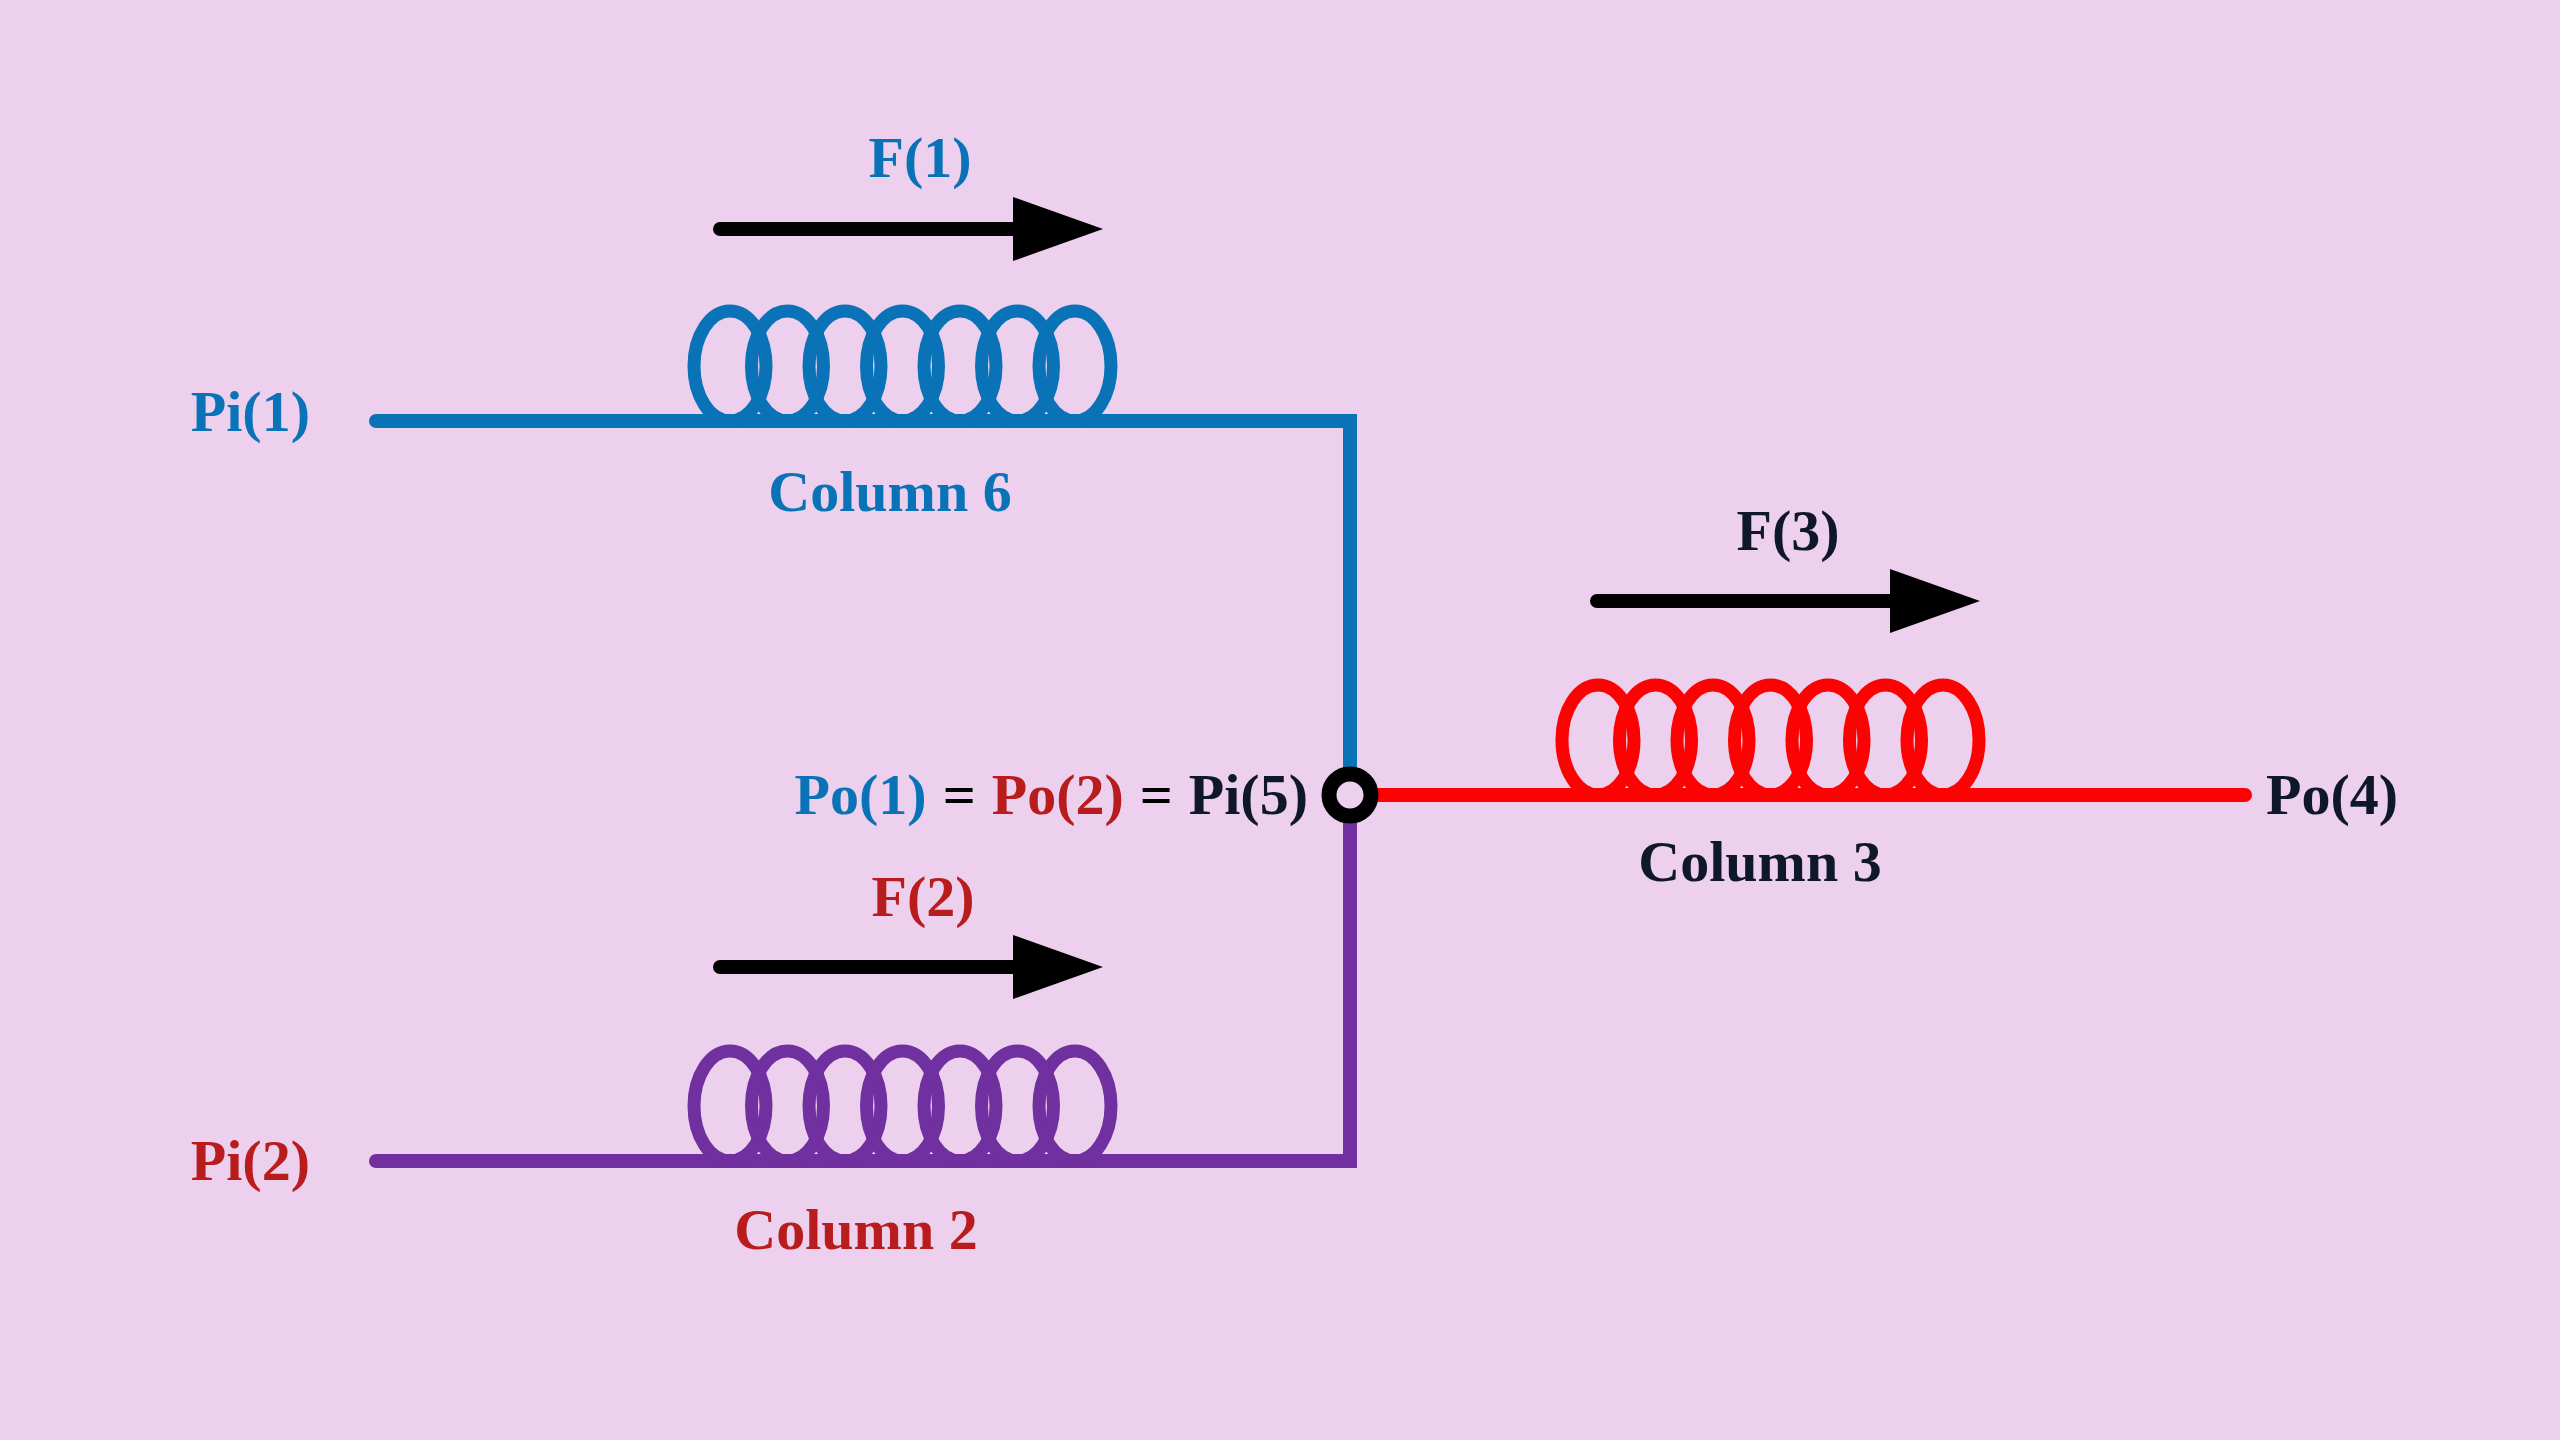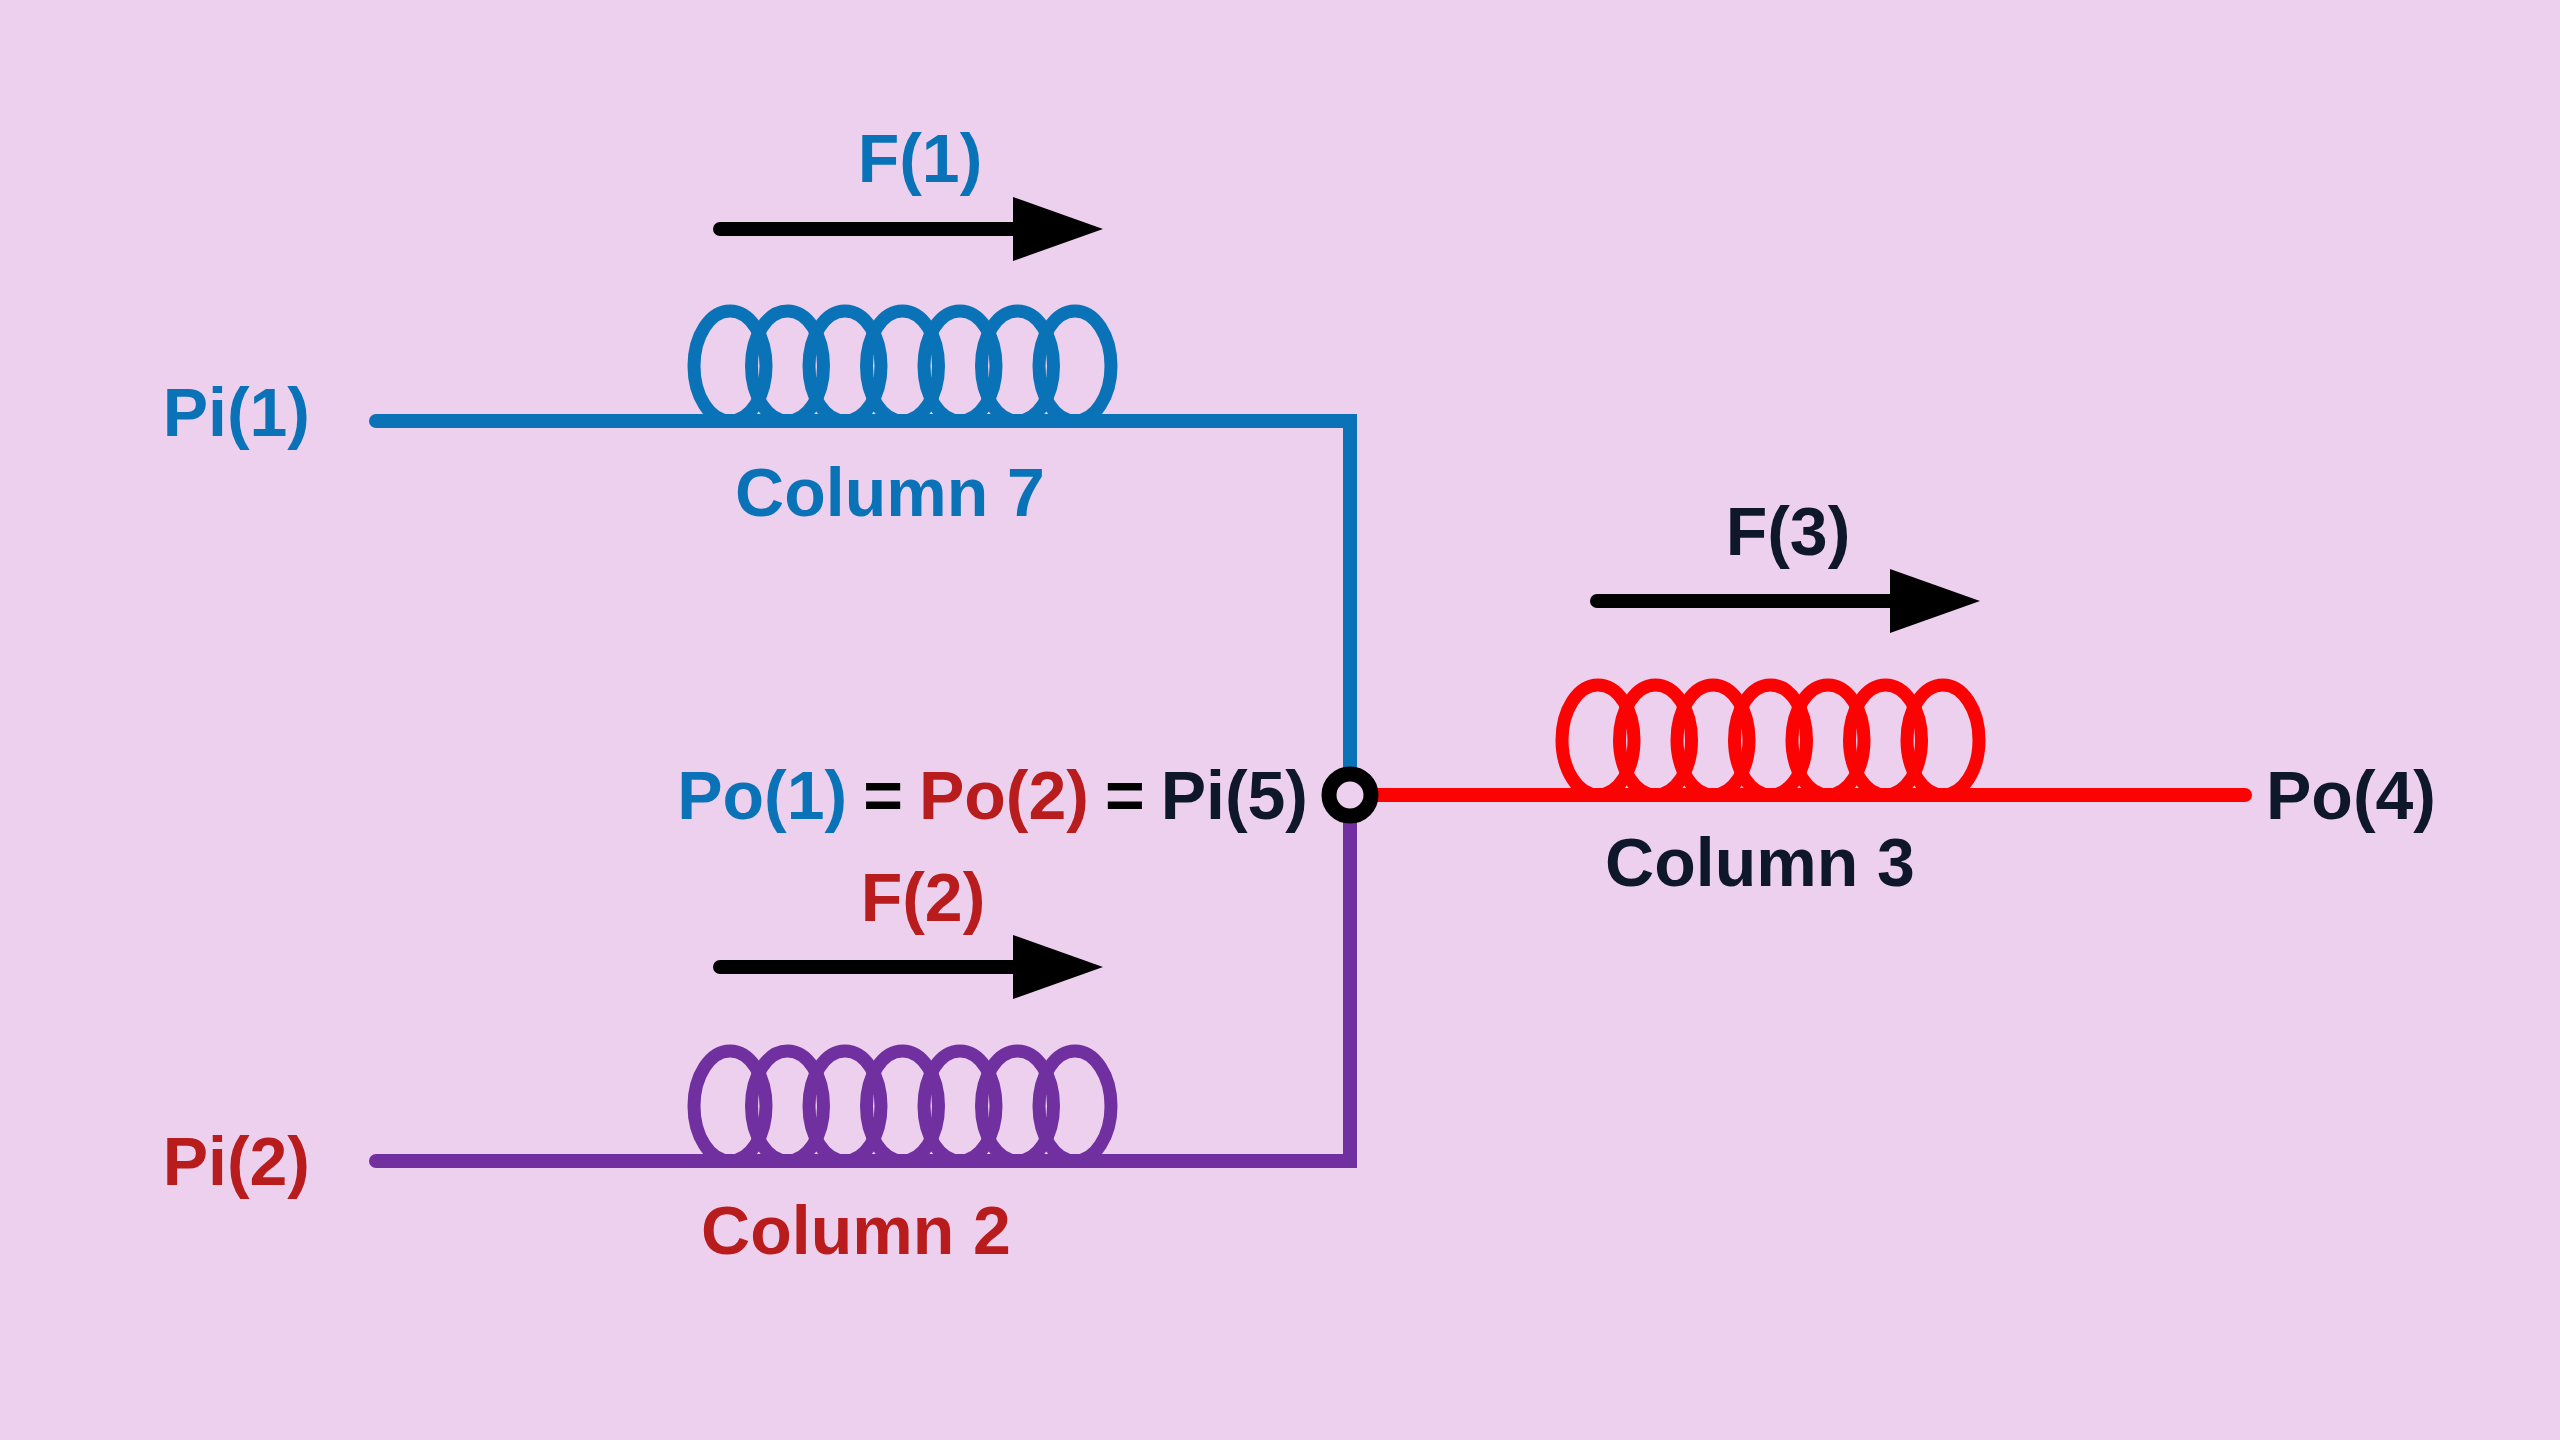--- a/index.html
+++ b/index.html
@@ -5,22 +5,23 @@
 <style>
   html,body{margin:0;padding:0;}
   body{
     width:2560px;height:1440px;position:relative;overflow:hidden;
     background:#ecd0ed;
     font-family:"Liberation Sans", sans-serif;
     font-weight:bold;
   }
   #canvas-svg{position:absolute;left:0;top:0;width:2560px;height:1440px;}
   .label{
-    position:absolute;font-size:68px;line-height:1;white-space:nowrap;
+    position:absolute;font-size:58px;line-height:1;white-space:nowrap;
     transform:translateY(-50%);
+    font-family:Liberation Serif, serif;
   }
   .center-xy{transform:translate(-50%,-50%);}
   .blue{color:#0a73b8;}
   .purple{color:#b91c1c;}
   .red{color:#0f172a;}
   .eq-sign{color:#000000;margin:0 16px;}
   
   .s-blue{stroke:#0a73b8;}
   .s-purple{stroke:#7030a0;}
   .s-red{stroke:#fc0303;}
@@ -61,21 +62,21 @@
   <use href="#arrow" x="713" y="967"></use>
   <use href="#arrow" x="1590" y="601"></use>
 
   <circle cx="1350" cy="795" r="21" fill="#ecd0ed" stroke="#000000" stroke-width="15"></circle>
 </svg>
 
 <div class="label blue" style="right:2250px;top:412px;">Pi(1)</div>
 
 <div class="label blue center-xy" style="left:920px;top:158px;">F(1)</div>
 
-<div class="label blue center-xy" style="left:890px;top:492px;">Column 7</div>
+<div class="label blue center-xy" style="left:890px;top:492px;">Column 6</div>
 
 <div class="label purple" style="right:2250px;top:1161px;text-align:center;">Pi(2)</div>
 
 <div class="label purple center-xy" style="left:923px;top:897px;">F(2)</div>
 
 <div class="label purple center-xy" style="left:856px;top:1230px;">Column 2</div>
 
 <div class="label red center-xy" style="left:1788px;top:531px;">F(3)</div>
 
 <div class="label red center-xy" style="left:1760px;top:862px;">Column 3</div>

